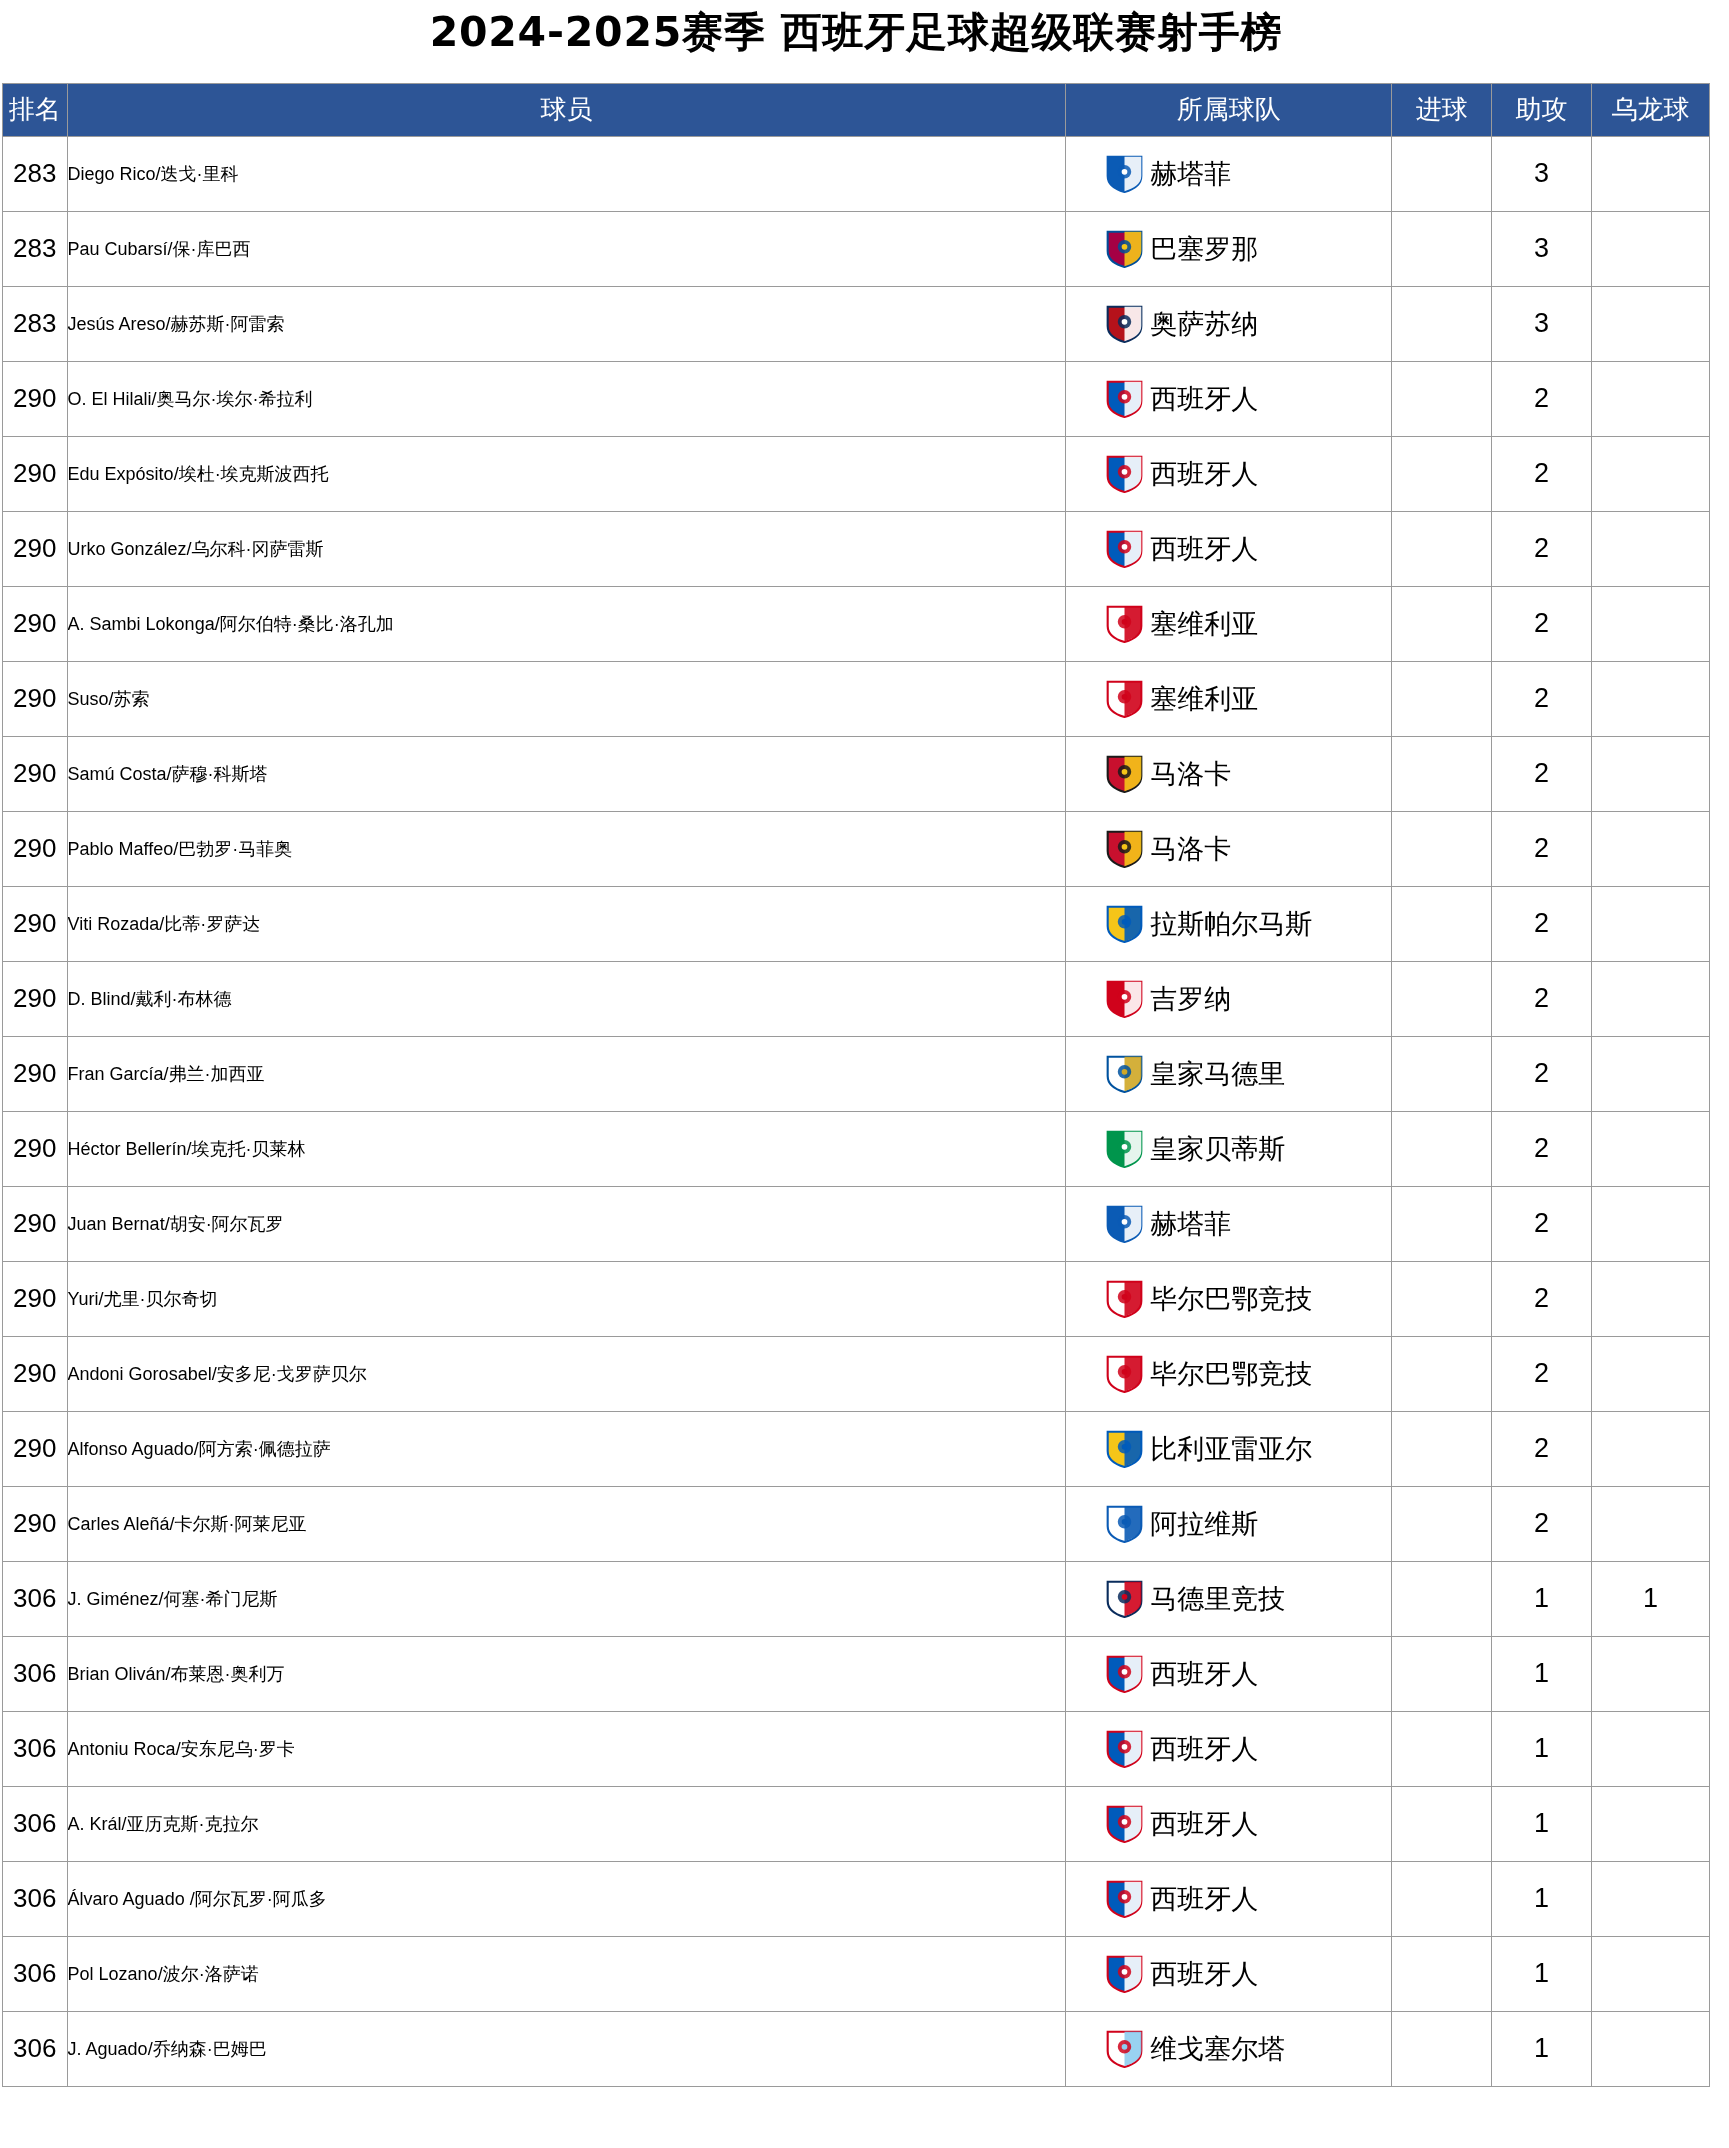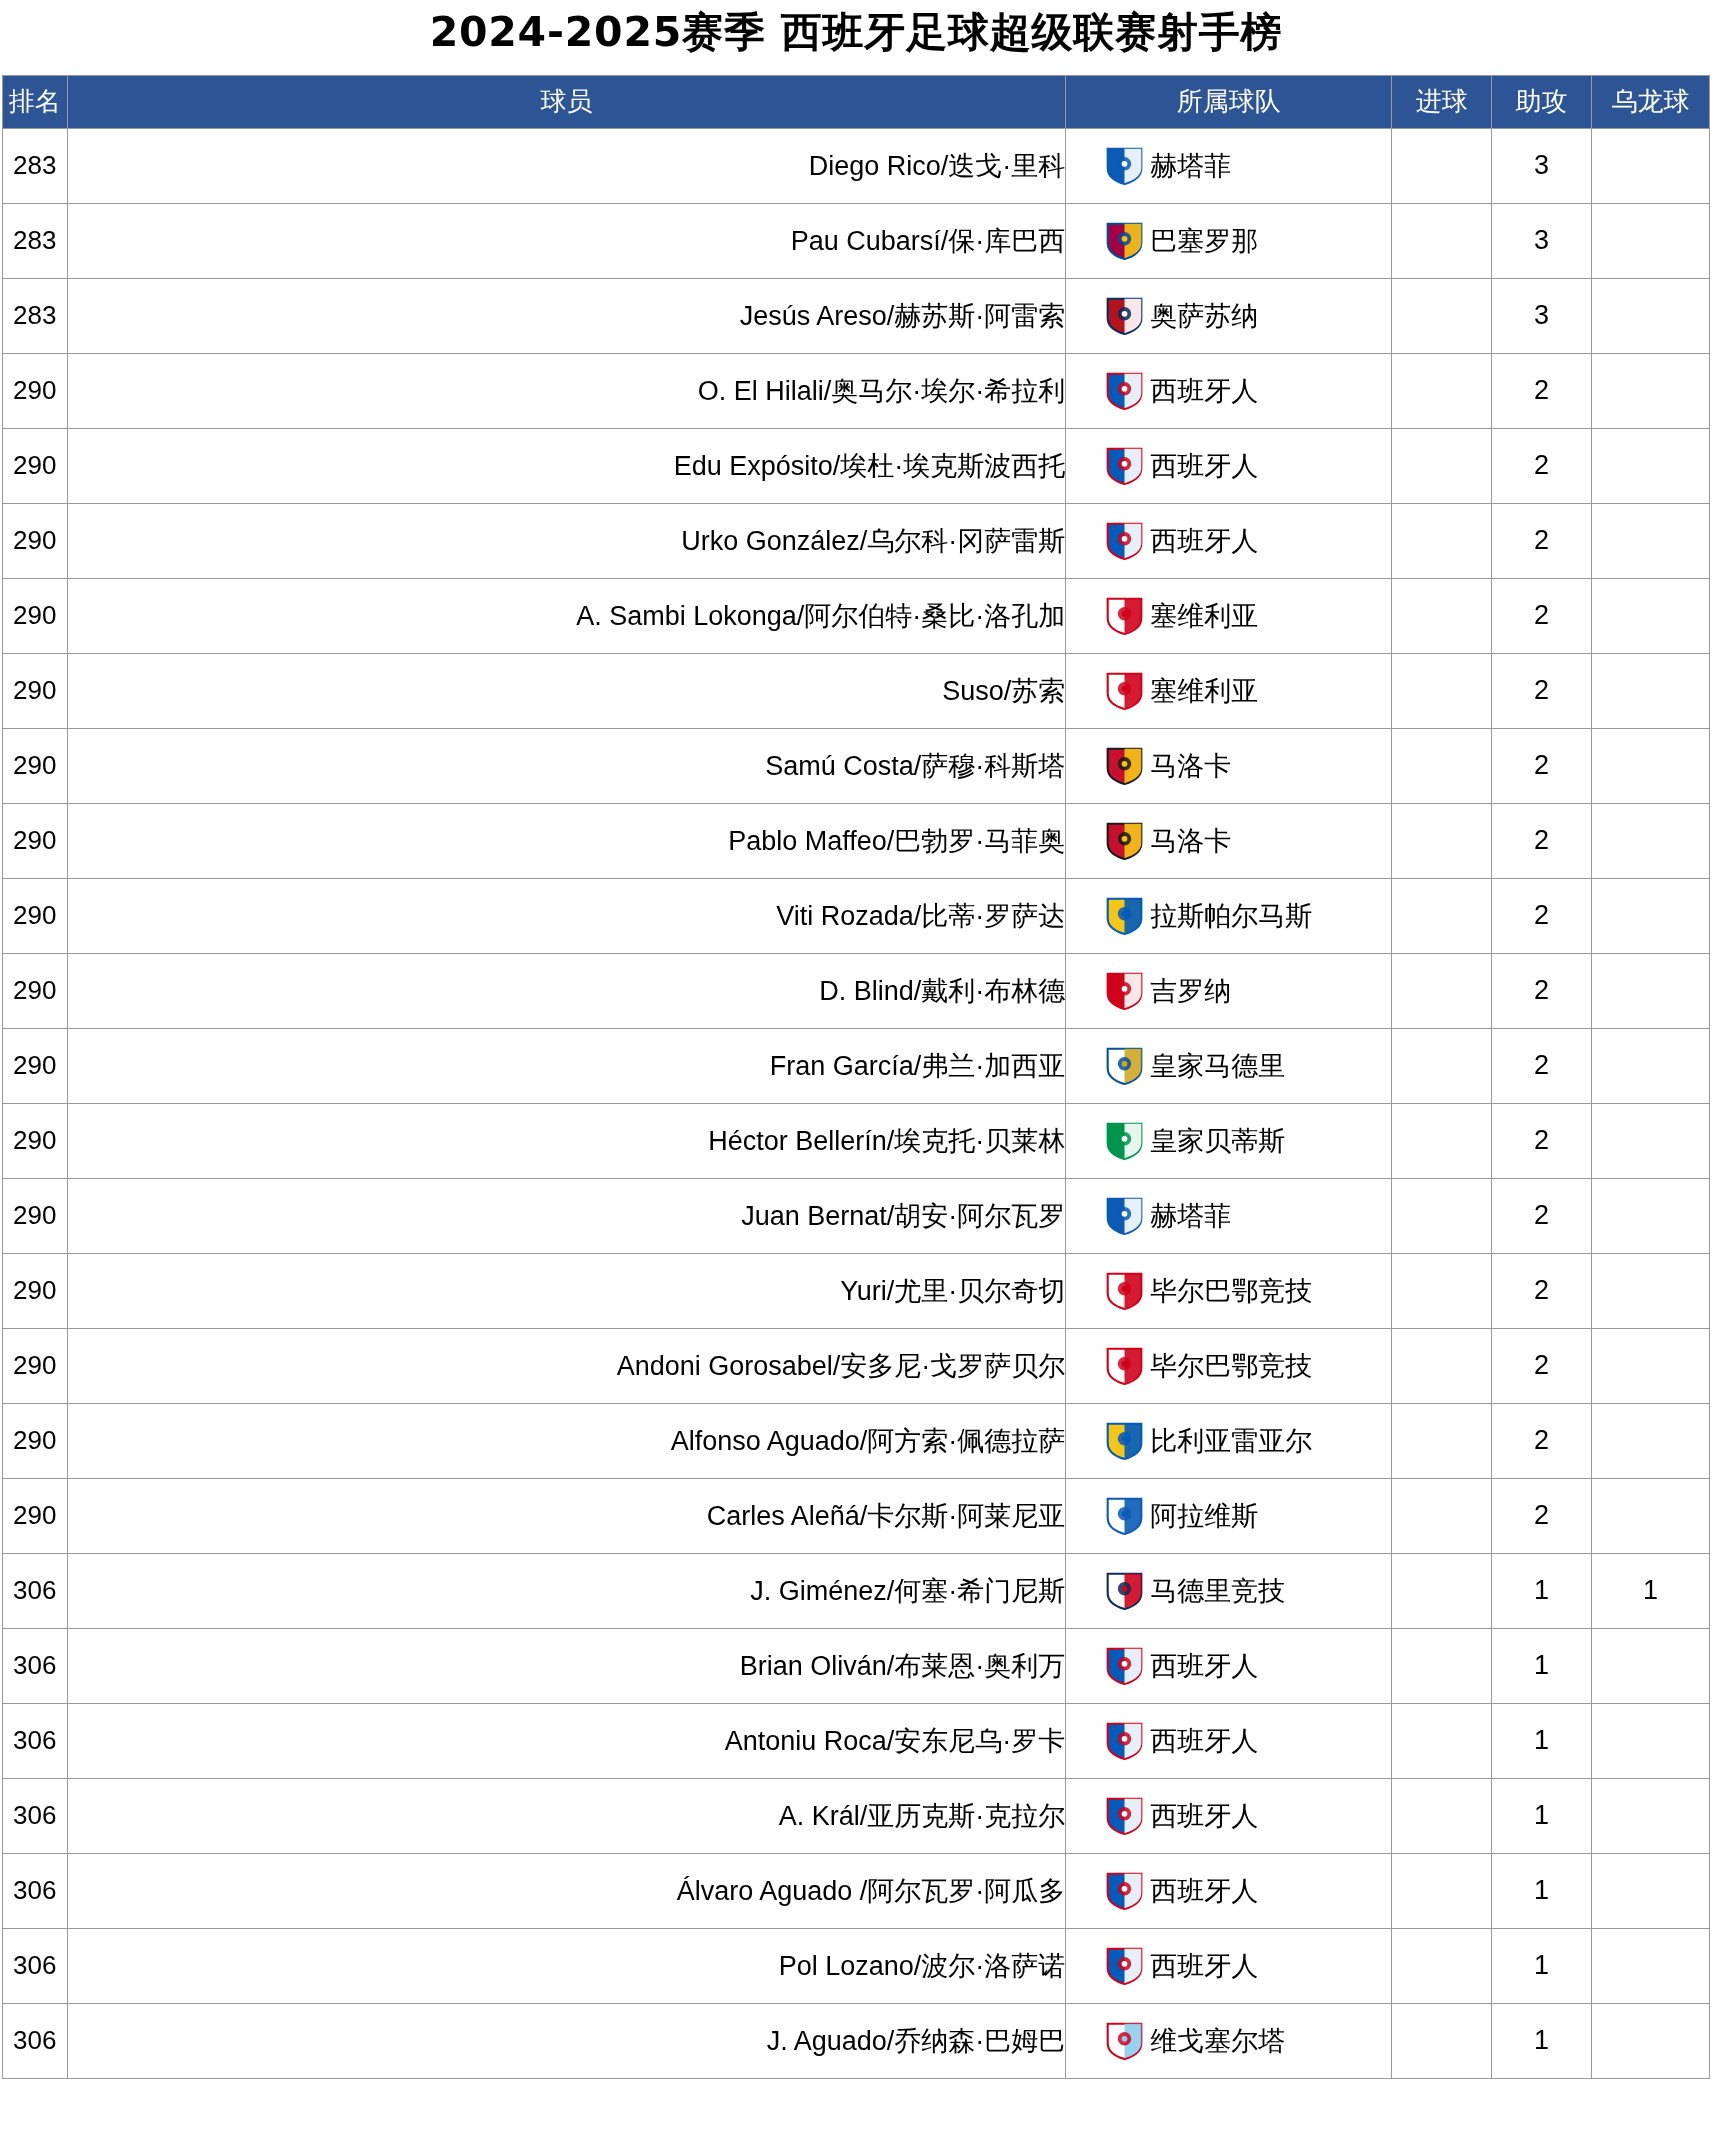--- a/index.html
+++ b/index.html
@@ -23,21 +23,21 @@
     font-weight: bold;
     font-size: 41px;
     letter-spacing: 0.8px;
     color: #000000;
     padding: 8.4px 0 13.4px 0;
     line-height: 1.2;
   }
   table.standings {
     border-collapse: collapse;
     width: 1708px;
-    margin: 4px auto;
+    margin: 12px auto;
     table-layout: fixed;
   }
   table.standings th, table.standings td {
     border: 0.8px solid #9a9a9a;
     padding: 0;
   }
   thead th {
     background: #2d5596;
     color: #ffffff;
     font-weight: normal;
@@ -58,23 +58,23 @@
     height: 74px;
     font-size: 27px;
     color: #000000;
     vertical-align: middle;
   }
   td.rank {
     text-align: center;
     font-size: 26px;
   }
   td.player {
-    text-align: right;
+    text-align: left;
     padding-left: 18.5px;
-    font-size: 27px;
+    font-size: 18px;
     white-space: nowrap;
     overflow: hidden;
   }
   td.team {
     text-align: left;
     font-size: 27px;
   }
   .team-inner {
     display: flex;
     align-items: center;

